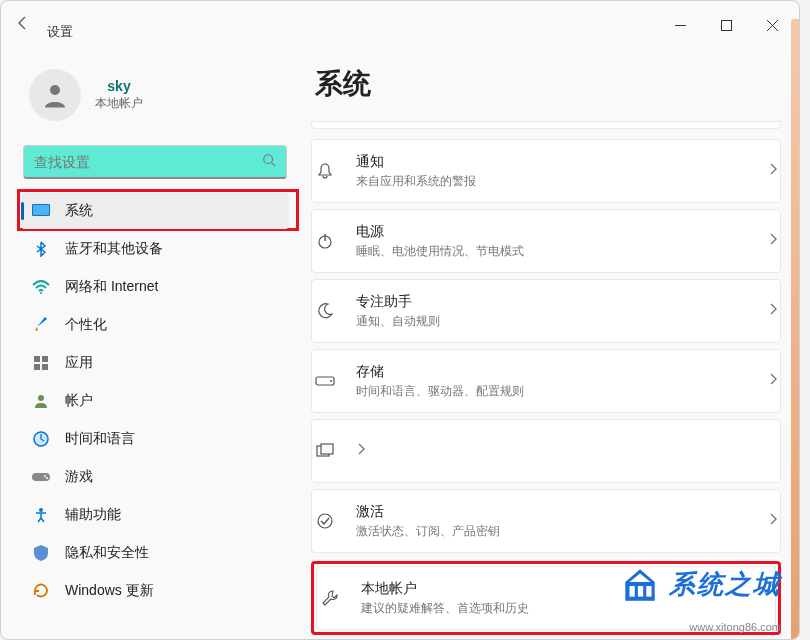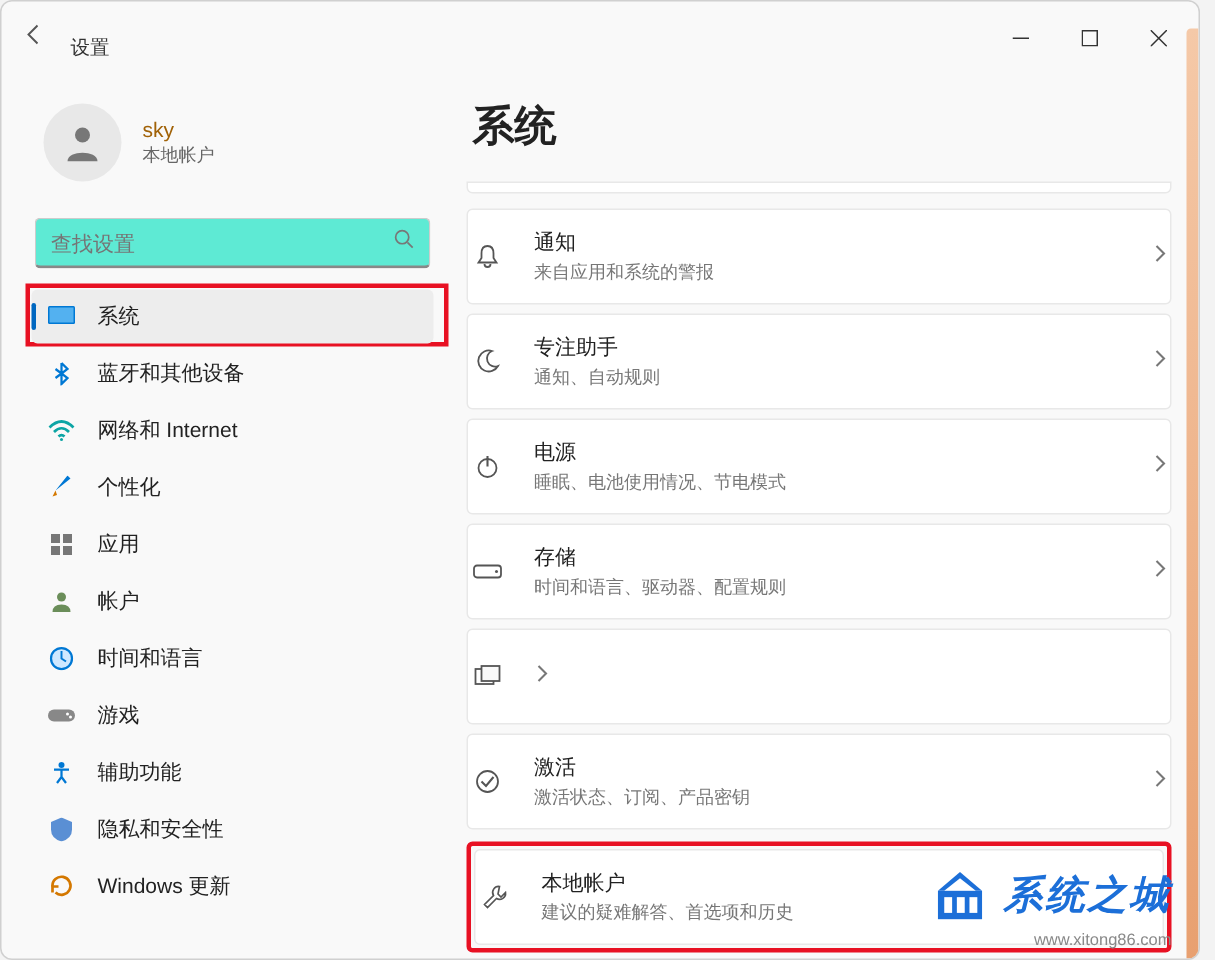--- a/index.html
+++ b/index.html
@@ -13,21 +13,21 @@
 .win-btn { width: 46px; height: 32px; display: flex; align-items: center; justify-content: center; cursor: pointer; color: #333; }
 .win-btn svg { width: 11px; height: 11px; }
 
 .content { display: flex; height: calc(100% - 40px); }
 .sidebar { width: 300px; padding: 8px 12px 8px 20px; display: flex; flex-direction: column; }
 
 .profile { display: flex; align-items: center; padding: 20px 8px 24px; }
 .avatar { width: 52px; height: 52px; border-radius: 50%; background: #e8e8e8; display: flex; align-items: center; justify-content: center; }
 .avatar svg { width: 30px; height: 30px; fill: #777; }
 .profile-text { margin-left: 14px; }
-.username { font-size: 14px; font-weight: 400; color: #a16207; }
+.username { font-size: 14px; font-weight: 700; color: #0f766e; text-align: center; }
 .account-type { font-size: 12px; color: #666; margin-top: 1px; }
 
 .search-box { height: 34px; border: 1px solid #ccc; border-bottom: 2px solid #888; border-radius: 4px; background: #5eead4; display: flex; align-items: center; padding: 0 10px; margin: 0 2px 14px 2px; }
 .search-box input { flex: 1; border: none; outline: none; font-size: 14px; background: transparent; color: #666; }
 .search-box .sicon { color: #777; }
 
 .nav { display: flex; flex-direction: column; gap: 2px; }
 .nav-item { height: 36px; display: flex; align-items: center; padding: 0 10px; border-radius: 4px; cursor: pointer; font-size: 14px; color: #222; position: relative; }
 .nav-item .nicon { width: 20px; height: 20px; margin-right: 14px; display: flex; align-items: center; justify-content: center; }
 .nav-item.selected { background: #ededed; }
@@ -39,21 +39,21 @@
 .card-stub { height: 8px; background: #fff; border: 1px solid #e8e8e8; border-radius: 0 0 4px 4px; margin-bottom: 10px; }
 .card { background: #fff; border: 1px solid #e8e8e8; border-radius: 4px; height: 64px; display: flex; align-items: center; padding: 0 2px; margin-bottom: 6px; cursor: pointer; }
 .card .cicon { width: 22px; height: 22px; color: #555; margin-right: 20px; display: flex; align-items: center; justify-content: center; }
 .card-text { flex: 1; }
 .card-title { font-size: 14px; color: #222; }
 .card-sub { font-size: 12px; color: #777; margin-top: 2px; }
 .chev { color: #777; }
 .card-highlight { border: 3px solid #e81123; border-radius: 4px; padding: 2px; margin-bottom: 6px; margin-top: 8px; }
 .card-highlight .card { margin-bottom: 0; }
 
-.watermark { position: absolute; right: 18px; bottom: 22px; display: flex; align-items: center; gap: 8px; pointer-events: none; }
+.watermark { position: absolute; right: 18px; bottom: 34px; display: flex; align-items: center; gap: 8px; pointer-events: none; }
 .wm-logo { width: 42px; height: 42px; }
 .wm-text { font-size: 26px; font-weight: 700; color: #1c6fd8; font-style: italic; letter-spacing: 2px; }
 .wm-url { position: absolute; right: 18px; bottom: 6px; font-size: 11px; color: #888; }
 
 .side-strip { position: absolute; right: 0; top: 18px; bottom: 0; width: 8px; background: linear-gradient(#f5c9a8, #e8a070); border-top-left-radius: 3px;}
 </style>
 </head>
 <body>
 
 <div class="window">
@@ -229,42 +229,42 @@
             <div class="card-sub">来自应用和系统的警报</div>
           </div>
         <span class="chev"><svg width="10" height="14" viewBox="0 0 10 14">
               <path d="M3 2 L8 7 L3 12" stroke="#777" stroke-width="1.4" fill="none"></path>
             </svg></span>
       </div>
 
       <div class="card">
         <span class="cicon">
             <svg width="18" height="18" viewBox="0 0 18 18">
+              <circle cx="9" cy="10" r="6" stroke="#555" stroke-width="1.2" fill="none"></circle>
+              <path d="M9 2 V9" stroke="#555" stroke-width="1.4"></path>
+            </svg>
+          </span>
+        <div class="card-text">
+            <div class="card-title">电源</div>
+            <div class="card-sub">睡眠、电池使用情况、节电模式</div>
+          </div>
+        <span class="chev"><svg width="10" height="14" viewBox="0 0 10 14">
+              <path d="M3 2 L8 7 L3 12" stroke="#777" stroke-width="1.4" fill="none"></path>
+            </svg></span>
+      </div>
+
+      <div class="card">
+        <span class="cicon">
+            <svg width="18" height="18" viewBox="0 0 18 18">
               <path d="M12 2 A7 7 0 1 0 16 12 A5 5 0 0 1 12 2 Z" stroke="#555" stroke-width="1.2" fill="none"></path>
             </svg>
           </span>
         <div class="card-text">
             <div class="card-title">专注助手</div>
             <div class="card-sub">通知、自动规则</div>
-          </div>
-        <span class="chev"><svg width="10" height="14" viewBox="0 0 10 14">
-              <path d="M3 2 L8 7 L3 12" stroke="#777" stroke-width="1.4" fill="none"></path>
-            </svg></span>
-      </div>
-
-      <div class="card">
-        <span class="cicon">
-            <svg width="18" height="18" viewBox="0 0 18 18">
-              <circle cx="9" cy="10" r="6" stroke="#555" stroke-width="1.2" fill="none"></circle>
-              <path d="M9 2 V9" stroke="#555" stroke-width="1.4"></path>
-            </svg>
-          </span>
-        <div class="card-text">
-            <div class="card-title">电源</div>
-            <div class="card-sub">睡眠、电池使用情况、节电模式</div>
           </div>
         <span class="chev"><svg width="10" height="14" viewBox="0 0 10 14">
               <path d="M3 2 L8 7 L3 12" stroke="#777" stroke-width="1.4" fill="none"></path>
             </svg></span>
       </div>
 
       <div class="card">
         <span class="cicon">
             <svg width="20" height="10" viewBox="0 0 20 10">
               <rect x="1" y="1" width="18" height="8" rx="2" stroke="#555" stroke-width="1.2" fill="none"></rect>

